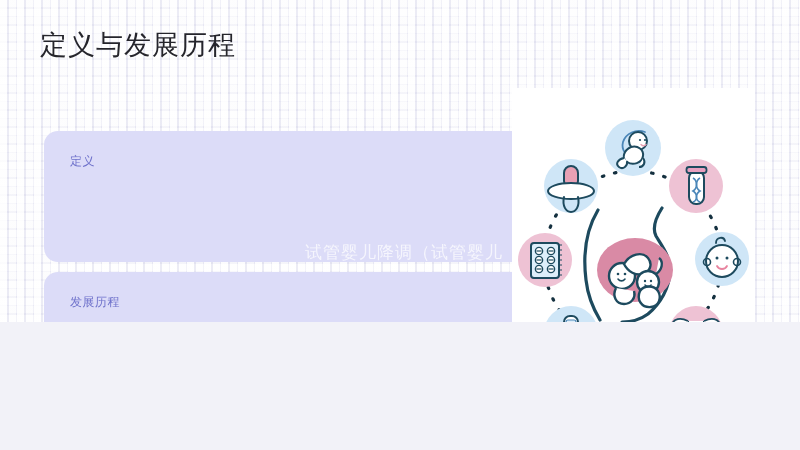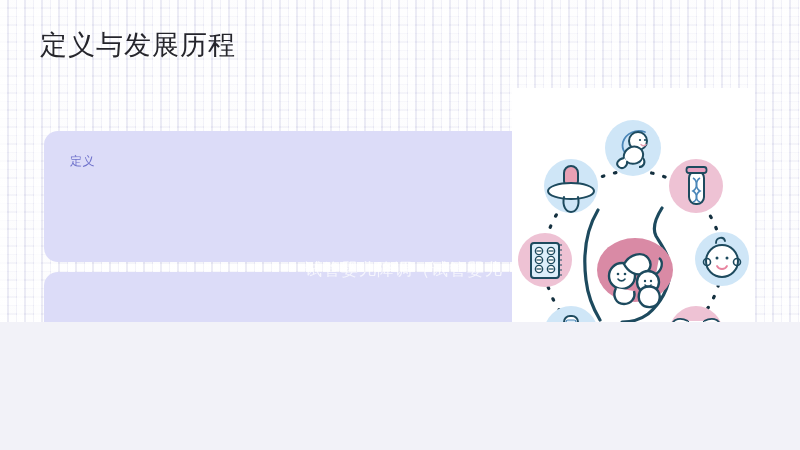--- a/index.html
+++ b/index.html
@@ -81,21 +81,21 @@
     font-family: "DejaVu Serif", "Liberation Serif", serif;
     letter-spacing: 0.2px;
     margin: 0;
     max-width: 410px;
   }
 
   
   .watermark {
     position: absolute;
     left: 305px;
-    top: 258px;
+    top: 241px;
     font-size: 17px;
     line-height: 22px;
     color: rgba(255,255,255,0.72);
     letter-spacing: 1px;
     white-space: nowrap;
     pointer-events: none;
     font-family: "DejaVu Serif", "Liberation Serif", serif;
   }
 
   
@@ -118,20 +118,21 @@
 
 <div class="slide">
 
   <div class="slide-title">定义与发展历程</div>
 
   <div class="card card-1">
     <div class="card-heading">定义</div>
   </div>
 
   <div class="card card-2">
+    <div class="card-heading">发展历程</div>
   </div>
 
   <div class="watermark">试管婴儿降调（试管婴儿</div>
 
   <div class="illus-panel">
     <svg class="illus-svg" viewBox="0 0 243 335">
 
       <circle cx="121" cy="172" r="89" fill="none" stroke="#14303f" stroke-width="3.2" stroke-linecap="round" stroke-dasharray="1.5 11"></circle>
 
       <g>

